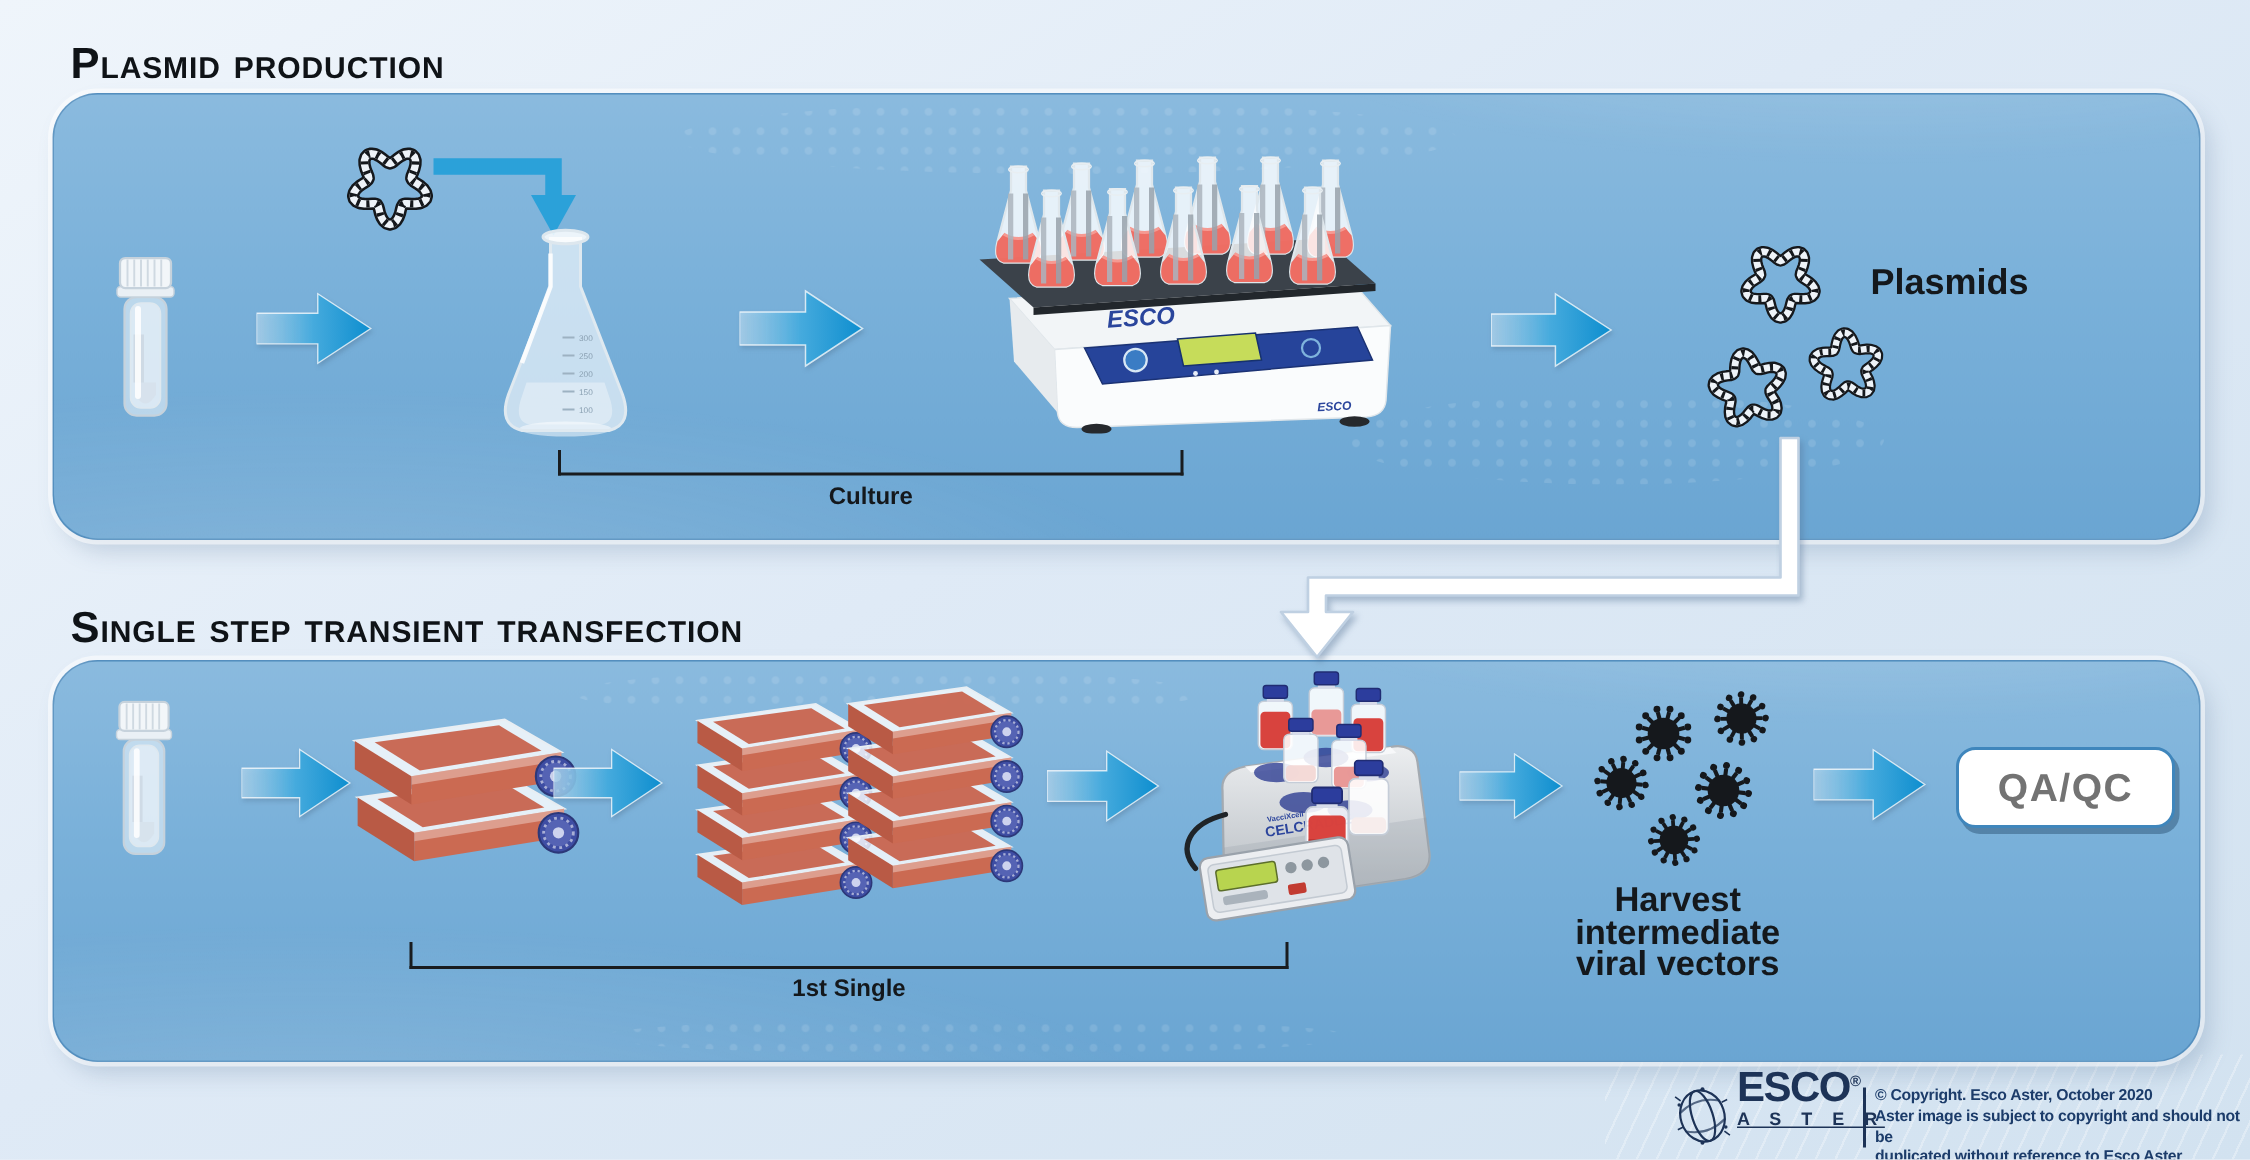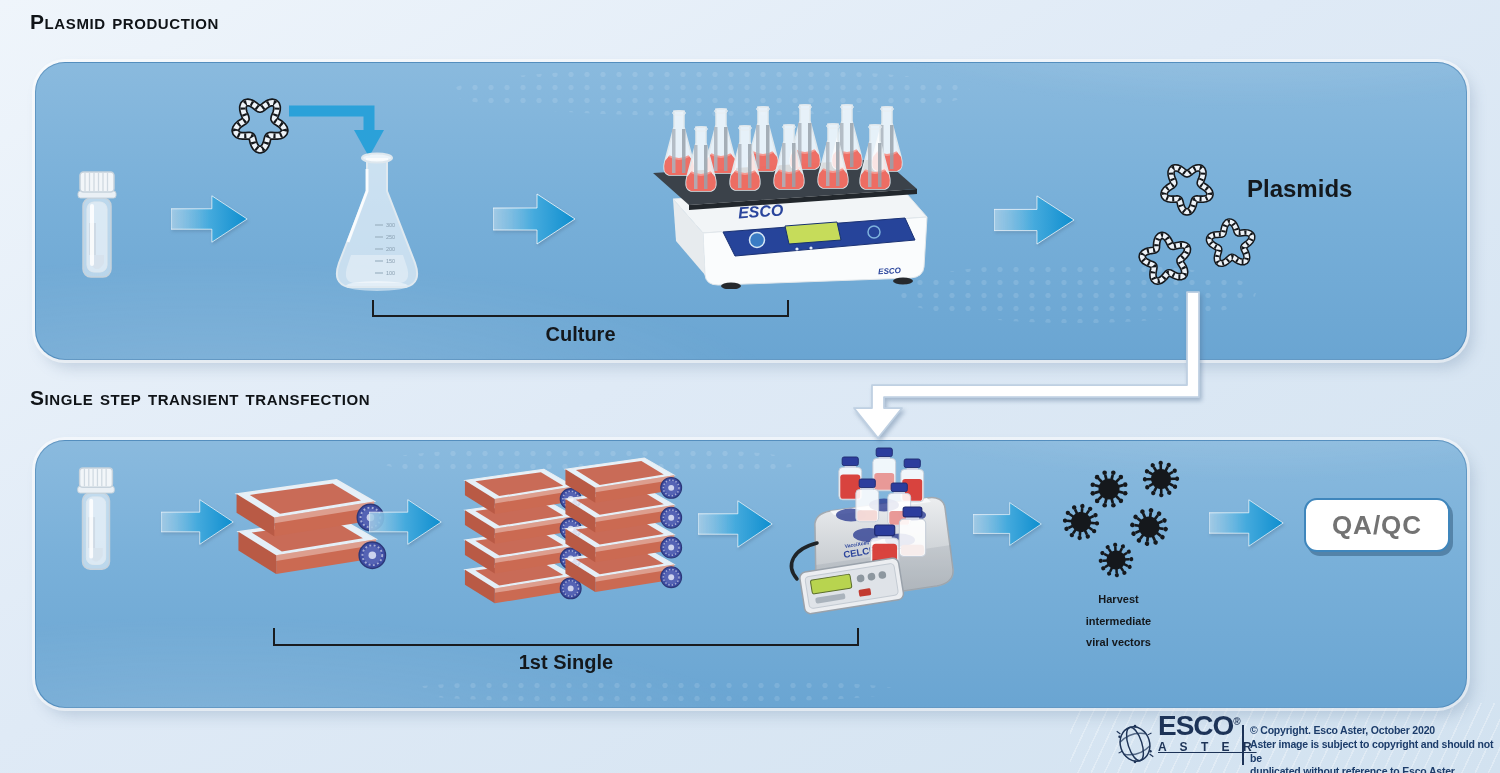--- a/index.html
+++ b/index.html
@@ -10,32 +10,32 @@
   .panel{position:absolute;border-radius:30px;
     background:linear-gradient(180deg,#8abade 0%,#79b0d9 45%,#6aa5d2 100%);
     border:1px solid rgba(62,120,170,.5);
     box-shadow:0 0 0 3px rgba(255,255,255,.55),6px 8px 14px rgba(100,130,160,.28);}
   .sheen{position:absolute;inset:0;border-radius:30px;pointer-events:none;
     background:radial-gradient(70% 90% at 12% 120%,rgba(255,255,255,.22),transparent 60%),
                radial-gradient(50% 60% at 85% -20%,rgba(255,255,255,.16),transparent 60%);}
   .speckle{position:absolute;border-radius:50%;opacity:.12;filter:blur(.4px);
     background-image:radial-gradient(circle,rgba(255,255,255,.95) 0 2.2px,transparent 3px);
     background-size:16px 13px;}
-  .sec-title{position:absolute;margin:0;font-size:21px;font-weight:800;
+  .sec-title{position:absolute;margin:17px;font-size:29px;font-weight:800;
     font-variant:small-caps;letter-spacing:.6px;color:#0f1317;}
   .lbl{position:absolute;font-weight:700;color:#14181c;font-size:24px;}
   .bracket{position:absolute;box-sizing:border-box;
     border-left:2.5px solid #191c1f;border-right:2.5px solid #191c1f;border-bottom:2.5px solid #191c1f;}
-  .bracket-lbl{position:absolute;text-align:center;font-weight:700;font-size:20px;color:#14181c;}
+  .bracket-lbl{position:absolute;text-align:center;font-weight:700;font-size:16px;color:#14181c;}
   .qaqc{position:absolute;display:flex;align-items:center;justify-content:center;
     background:#fff;border:2px solid #3f86bc;border-radius:13px;
     box-shadow:3px 4px 0 rgba(46,85,120,.5);
     font-weight:800;font-size:26px;letter-spacing:1px;color:#737373;}
   .harvest{position:absolute;white-space:pre-line;text-align:center;
-    font-weight:700;font-size:11px;line-height:21.5px;color:#14181c;}
+    font-weight:700;font-size:23px;line-height:21.5px;color:#14181c;}
   .arrow-svg{filter:drop-shadow(1px 2px 1.5px rgba(70,100,130,.3));}
   .white-arrow{filter:drop-shadow(2px 3px 2px rgba(80,110,145,.4));}
   .hatch{position:absolute;right:0;bottom:0;width:430px;height:70px;opacity:.5;
     background:repeating-linear-gradient(115deg,rgba(255,255,255,.6) 0 1.5px,transparent 1.5px 12px);}
   .foot-brand{position:absolute;color:#1d3357;}
   .esco-word{font-size:28px;font-weight:800;letter-spacing:-1px;line-height:26px;}
   .esco-word sup{font-size:10px;font-weight:700;vertical-align:super;}
   .aster-word{font-size:12px;font-weight:700;letter-spacing:5px;margin-top:1px;text-decoration:underline;}
   .foot-divider{position:absolute;width:2px;background:#1d3357;}
   .copy{position:absolute;width:250px;font-size:10.5px;line-height:13.8px;

